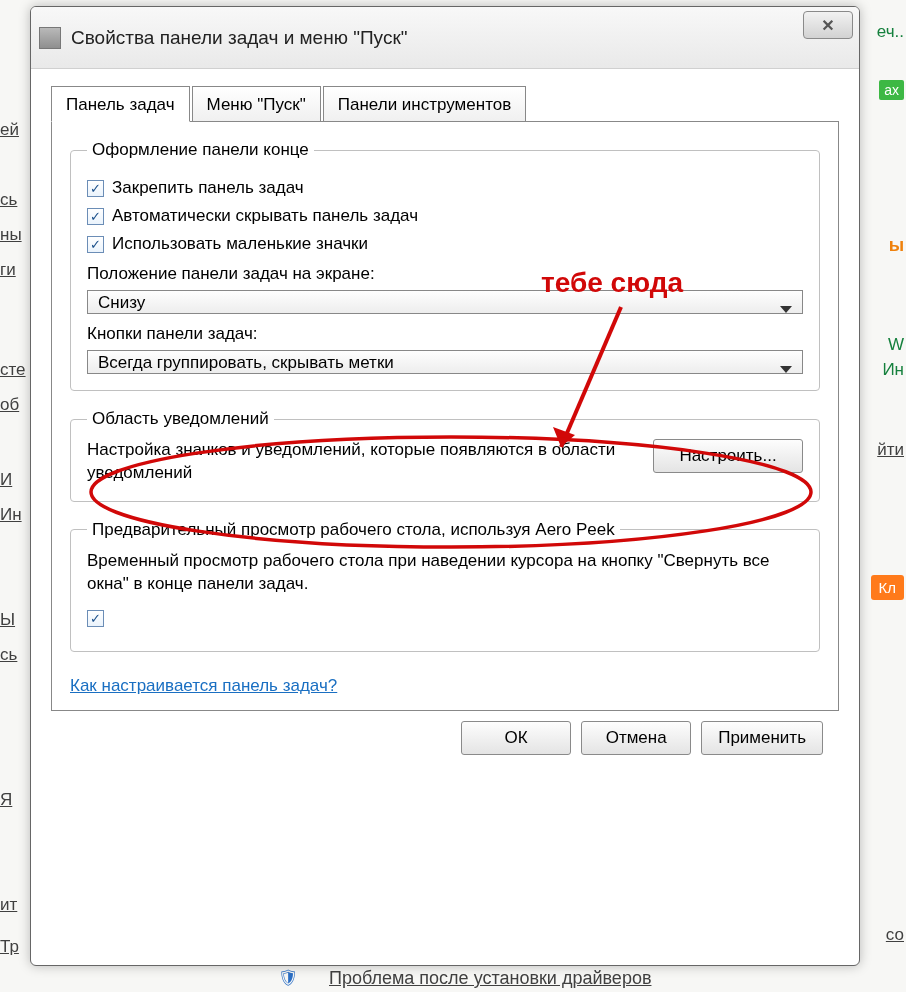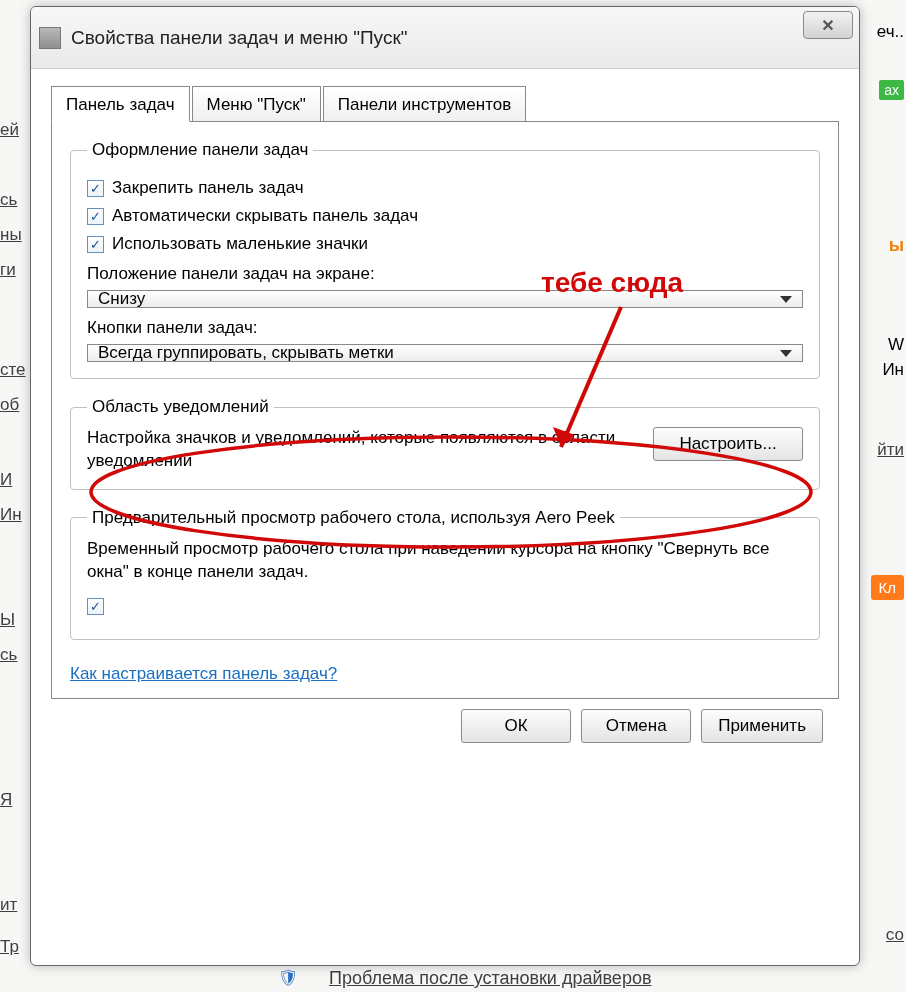--- a/index.html
+++ b/index.html
@@ -17,21 +17,21 @@
   
   .bg-link {
     position: absolute;
     color: #404040;
     text-decoration: underline;
     font-size: 17px;
     white-space: nowrap;
   }
   .bg-text {
     position: absolute;
-    color: #000000;
+    color: #15803d;
     font-size: 17px;
     white-space: nowrap;
   }
   .orange-text {
     position: absolute;
     color: #ef810c;
     font-weight: bold;
     font-size: 18px;
   }
   .green-badge {
@@ -132,24 +132,24 @@
     width: 17px; height: 17px;
     border: 1px solid #6b8db6;
     background: linear-gradient(#fff,#eaf3fc);
     display: inline-flex; align-items: center; justify-content: center;
     font-size: 13px; color: #1a4f8a;
   }
   .lbl { font-size: 17px; }
   .field-label { font-size: 17px; margin: 10px 0 6px 0; }
   .dropdown {
     width: 100%;
-    height: 18px;
+    height: 24px;
     border: 1px solid #888;
     background: linear-gradient(#fefefe,#ededed);
-    display: flex; align-items: center; justify-content: space-between;
+    display: flex; align-items: flex-end; justify-content: space-between;
     padding: 0 10px;
     font-size: 17px;
   }
   .dropdown .arrow {
     width: 0; height: 0;
     border-left: 6px solid transparent;
     border-right: 6px solid transparent;
     border-top: 7px solid #333;
   }
   .desc { font-size: 17px; line-height: 1.35; }
@@ -233,21 +233,21 @@
 
     <div class="tabs">
       <div class="tab active">Панель задач</div>
       <div class="tab">Меню "Пуск"</div>
       <div class="tab">Панели инструментов</div>
     </div>
 
     <div class="tab-frame">
 
       <fieldset class="group">
-        <legend>Оформление панели задач</legend>
+        <legend>Оформление панели конце</legend>
 
         <div class="row">
           <span class="cb">✓</span>
           <span class="lbl">Закрепить панель задач</span>
         </div>
         <div class="row">
           <span class="cb">✓</span>
           <span class="lbl">Автоматически скрывать панель задач</span>
         </div>
         <div class="row">

